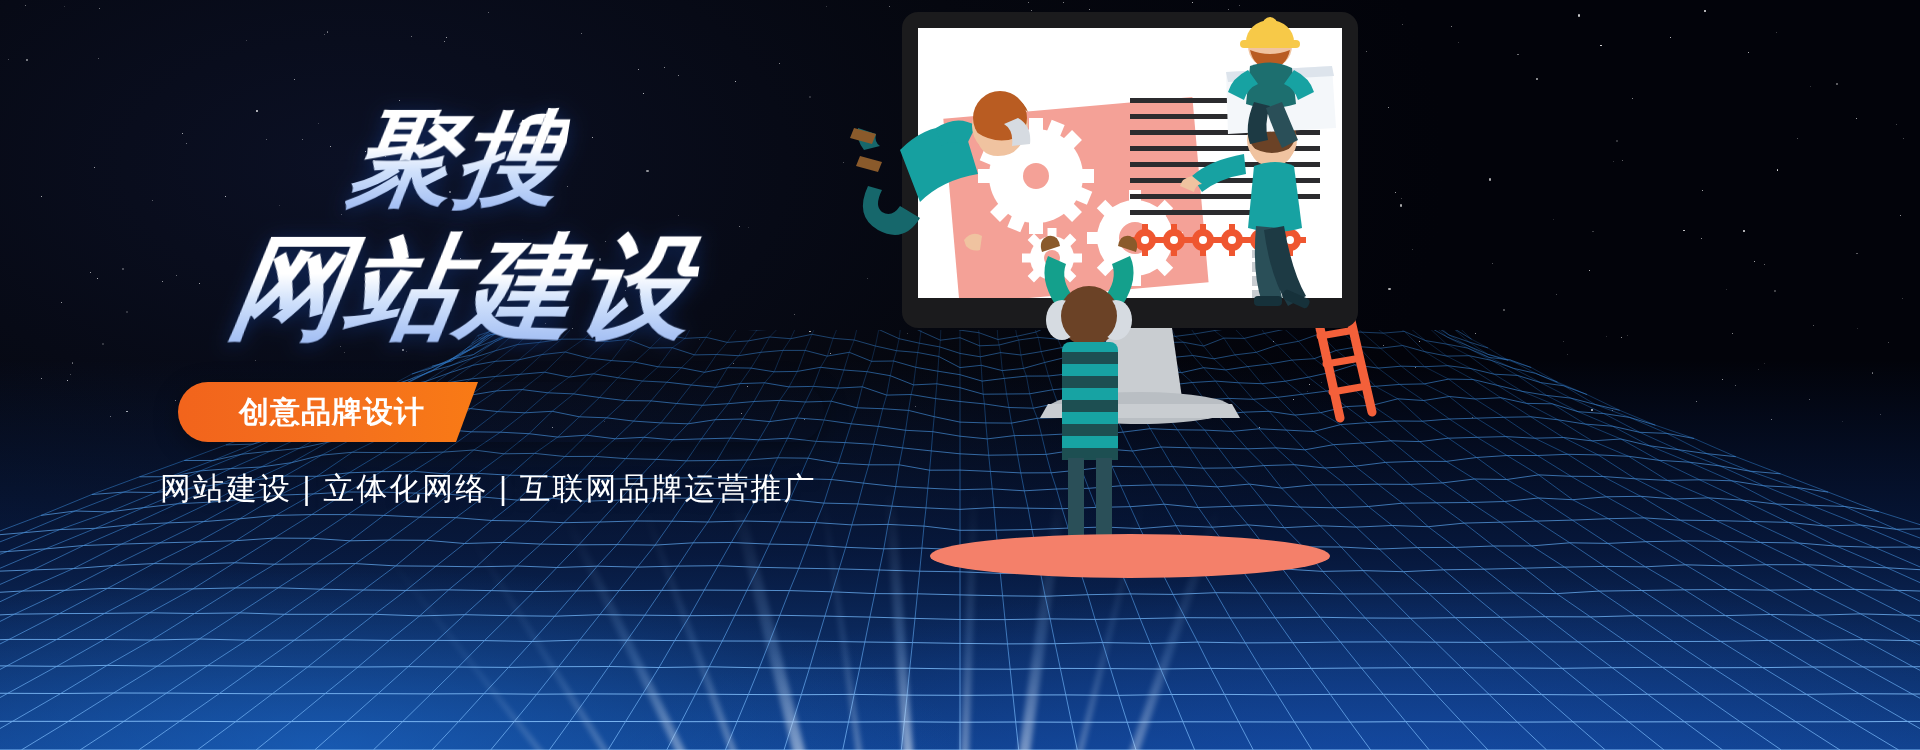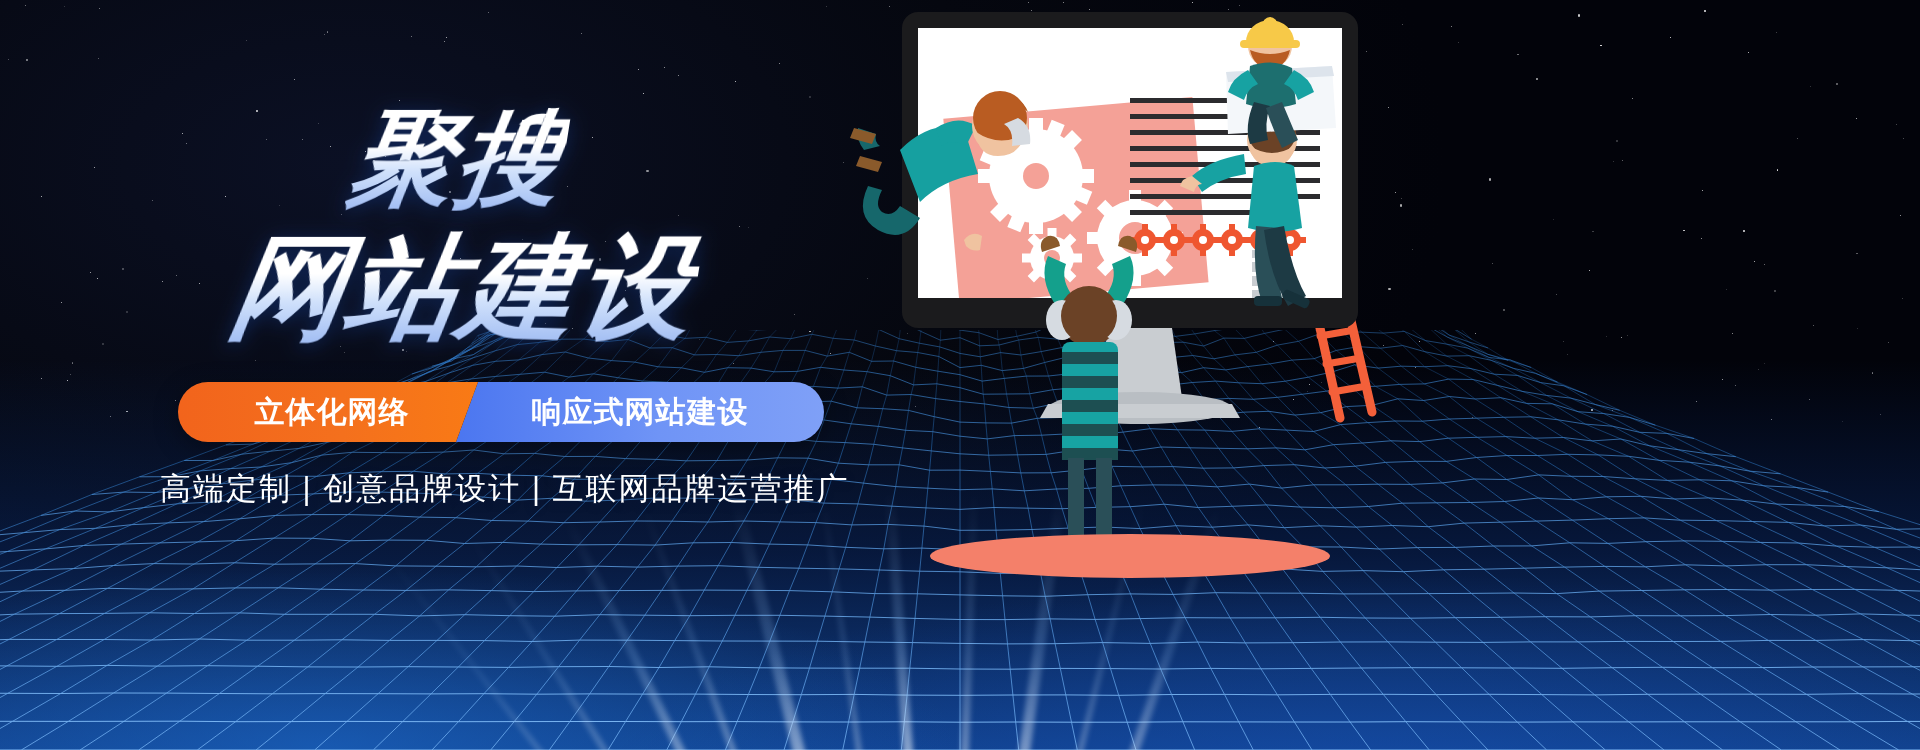--- a/index.html
+++ b/index.html
@@ -409,28 +409,25 @@
         <span class="streak" style="left:560px;width:5px;opacity:0.28;transform:rotate(-38deg)"></span>
       </div>
   </div>
 
   <div class="copy">
     <div class="headline headline-1">聚搜</div>
     <div class="headline headline-2">网站建设</div>
 
     <div class="pill">
       <div class="pill-left">
-        <span class="pill-text">立体化网络</span>
-      </div>
-      <div class="pill-right">
-        <span class="pill-text">响应式网站建设</span>
+        <span class="pill-text">创意品牌设计</span>
       </div>
     </div>
 
-    <div class="tagline">高端定制 | 创意品牌设计 | 互联网品牌运营推广</div>
+    <div class="tagline">网站建设 | 立体化网络 | 互联网品牌运营推广</div>
   </div>
 
   <div class="illus">
     <svg viewBox="0 0 640 750">
       <defs>
         <clipPath id="screenClip">
           <rect x="78" y="28" width="424" height="270" rx="2"></rect>
         </clipPath>
       </defs>
 

